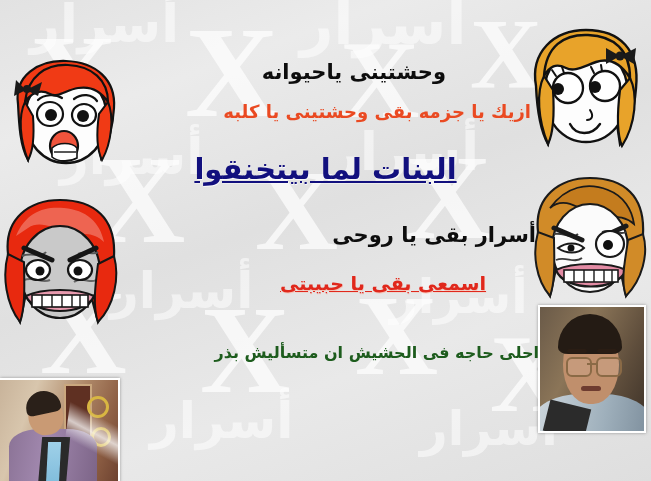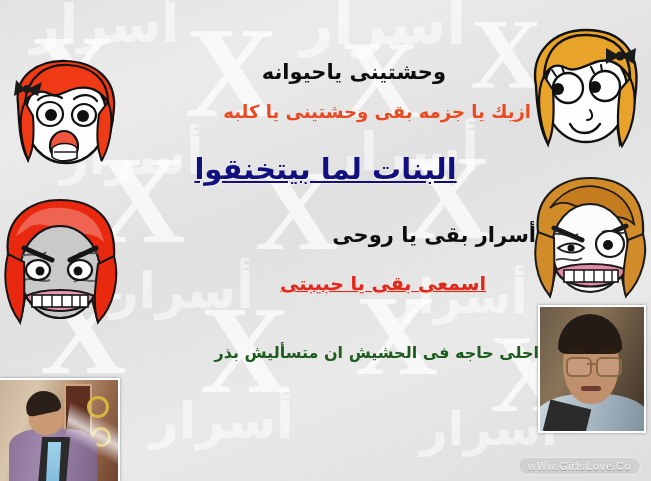--- a/index.html
+++ b/index.html
@@ -383,15 +383,14 @@
 
   <div class="line heading" style="left:0; right:0; text-align:center; top:155px;text-decoration:underline;">البنات لما بيتخنقوا</div>
 
   <div class="line black" style="right:115px; top:225px;">أسرار بقى يا روحى</div>
 
   <div class="line red" style="right:165px; top:274px;">اسمعى بقى يا حبيبتى</div>
 
   <div class="line green" style="right:112px; top:345px;">احلى حاجه فى الحشيش ان متسأليش بذر</div>
 
 
-  <div class="site-wm">wWw.GirlsLove.Co</div>
 
 </div>
 
 </body></html>

